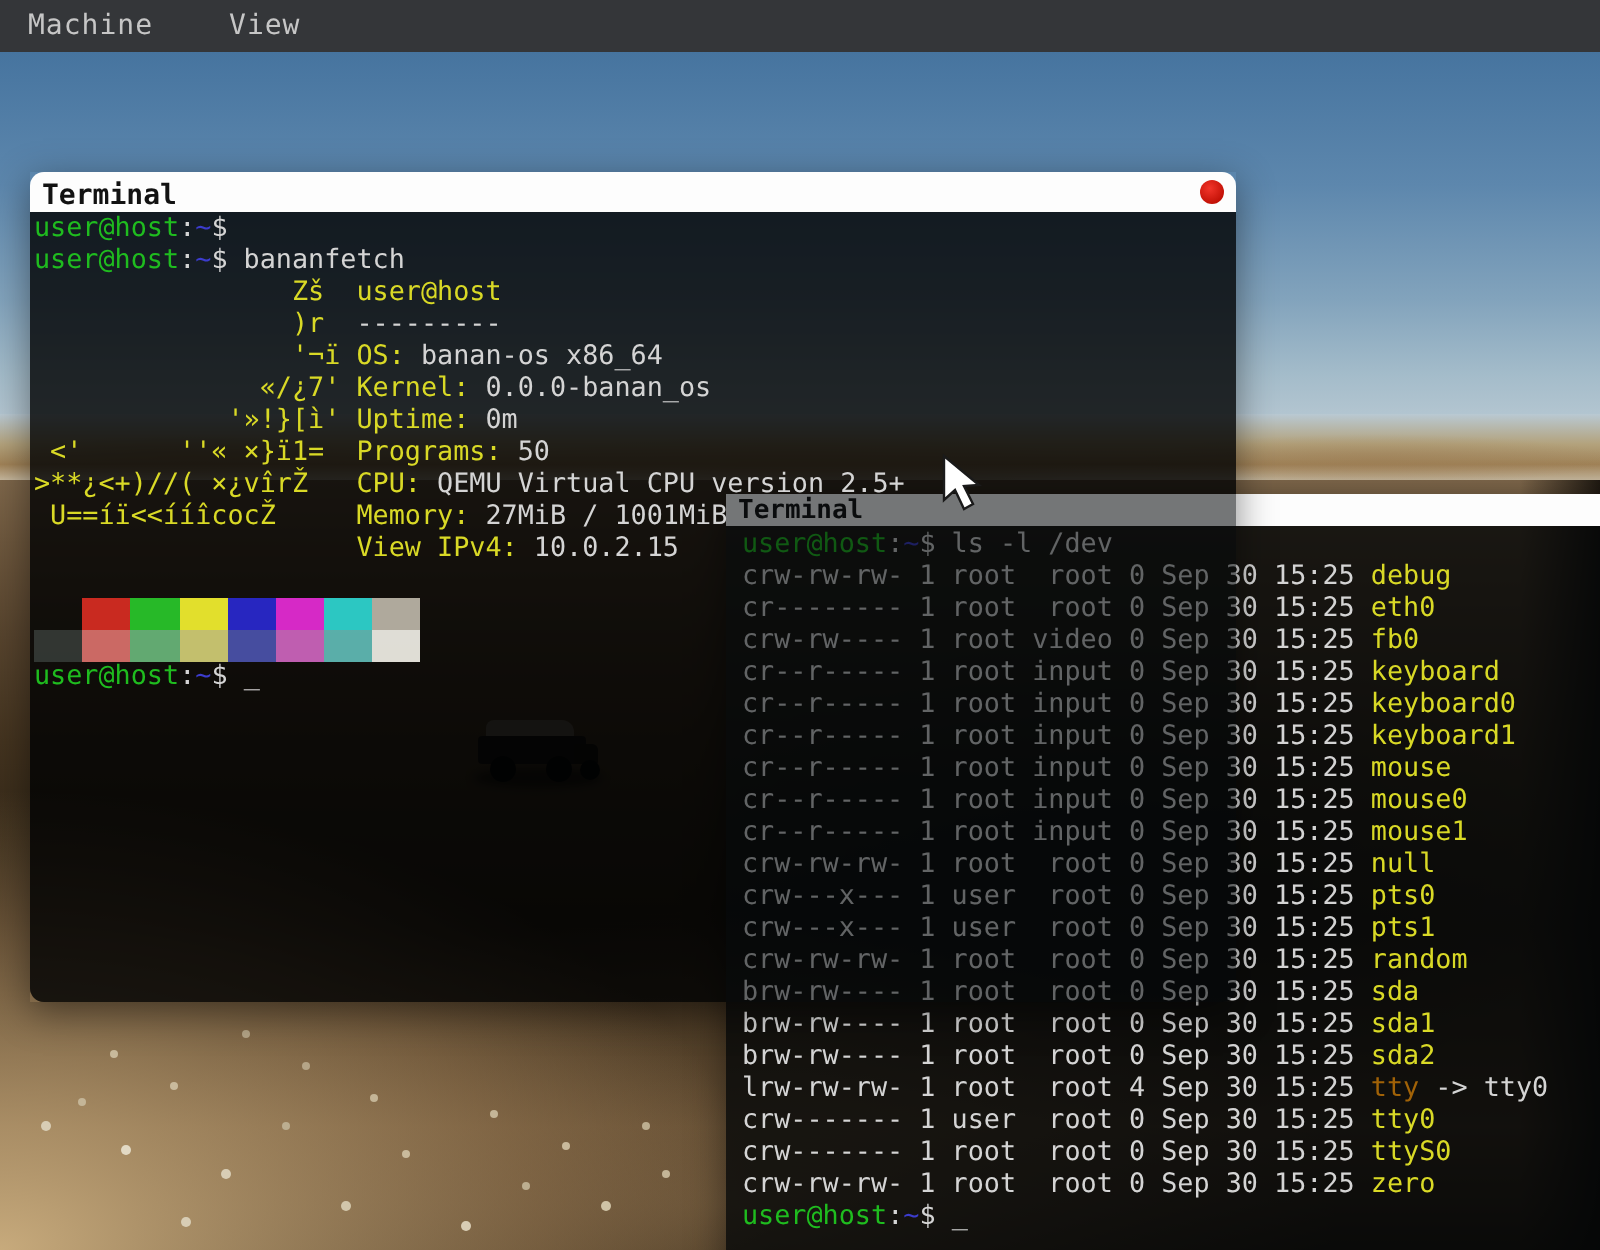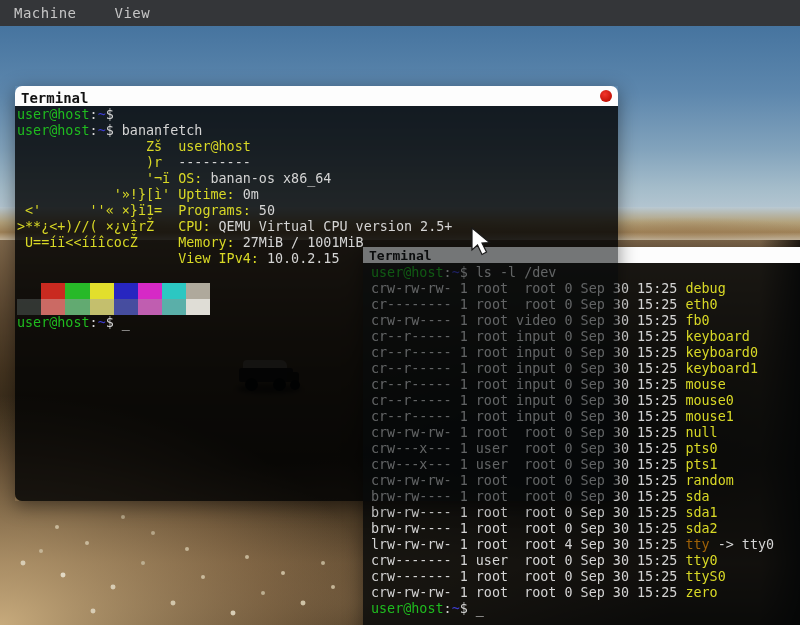--- a/index.html
+++ b/index.html
@@ -156,20 +156,21 @@
     <span class="close-btn"></span>
   </div>
   <div class="term-content">
     <div class="shade shadeA"></div>
     <div class="shade shadeB"></div>
   <div class="trow"><span class="sg-g">user@host</span><span class="sg-w">:</span><span class="sg-b">~</span><span class="sg-w">$</span></div>
       <div class="trow"><span class="sg-g">user@host</span><span class="sg-w">:</span><span class="sg-b">~</span><span class="sg-w">$ bananfetch</span></div>
       <div class="trow"><span class="sg-y">                Zš  user@host</span></div>
       <div class="trow"><span class="sg-y">                )r  </span><span class="sg-w">---------</span></div>
       <div class="trow"><span class="sg-y">                '¬ï OS: </span><span class="sg-w">banan-os x86_64</span></div>
+      <div class="trow"><span class="sg-y">              «/¿7' Kernel: </span><span class="sg-w">0.0.0-banan_os</span></div>
       <div class="trow"><span class="sg-y">            '»!}[ì' Uptime: </span><span class="sg-w">0m</span></div>
       <div class="trow"><span class="sg-y"> &lt;'      ''« ×}ï1=  Programs: </span><span class="sg-w">50</span></div>
       <div class="trow"><span class="sg-y">&gt;**¿&lt;+)//( ×¿vîrŽ   CPU: </span><span class="sg-w">QEMU Virtual CPU version 2.5+</span></div>
       <div class="trow"><span class="sg-y"> U==íï&lt;&lt;ííîcocŽ     Memory: </span><span class="sg-w">27MiB / 1001MiB</span></div>
       <div class="trow"><span class="sg-y">                    View IPv4: </span><span class="sg-w">10.0.2.15</span></div>
       <div class="trow"></div>
       <div class="trow palette-row"><span class="swatch" style="background: rgba(0, 0, 0, 0);"></span><span class="swatch" style="background: rgb(201, 42, 32);"></span><span class="swatch" style="background: rgb(39, 185, 40);"></span><span class="swatch" style="background: rgb(226, 223, 44);"></span><span class="swatch" style="background: rgb(39, 38, 192);"></span><span class="swatch" style="background: rgb(214, 41, 198);"></span><span class="swatch" style="background: rgb(44, 199, 194);"></span><span class="swatch" style="background: rgba(228, 222, 205, 0.75);"></span></div>
       <div class="trow palette-row"><span class="swatch" style="background: rgba(130, 150, 145, 0.3);"></span><span class="swatch" style="background: rgba(236, 122, 116, 0.85);"></span><span class="swatch" style="background: rgba(122, 214, 142, 0.78);"></span><span class="swatch" style="background: rgba(235, 230, 132, 0.82);"></span><span class="swatch" style="background: rgba(92, 102, 218, 0.72);"></span><span class="swatch" style="background: rgba(230, 112, 214, 0.82);"></span><span class="swatch" style="background: rgba(112, 220, 214, 0.78);"></span><span class="swatch" style="background: rgba(246, 244, 236, 0.9);"></span></div>
       <div class="trow"><span class="sg-g">user@host</span><span class="sg-w">:</span><span class="sg-b">~</span><span class="sg-w">$ </span><span class="sg-w">_</span></div>
     </div>

